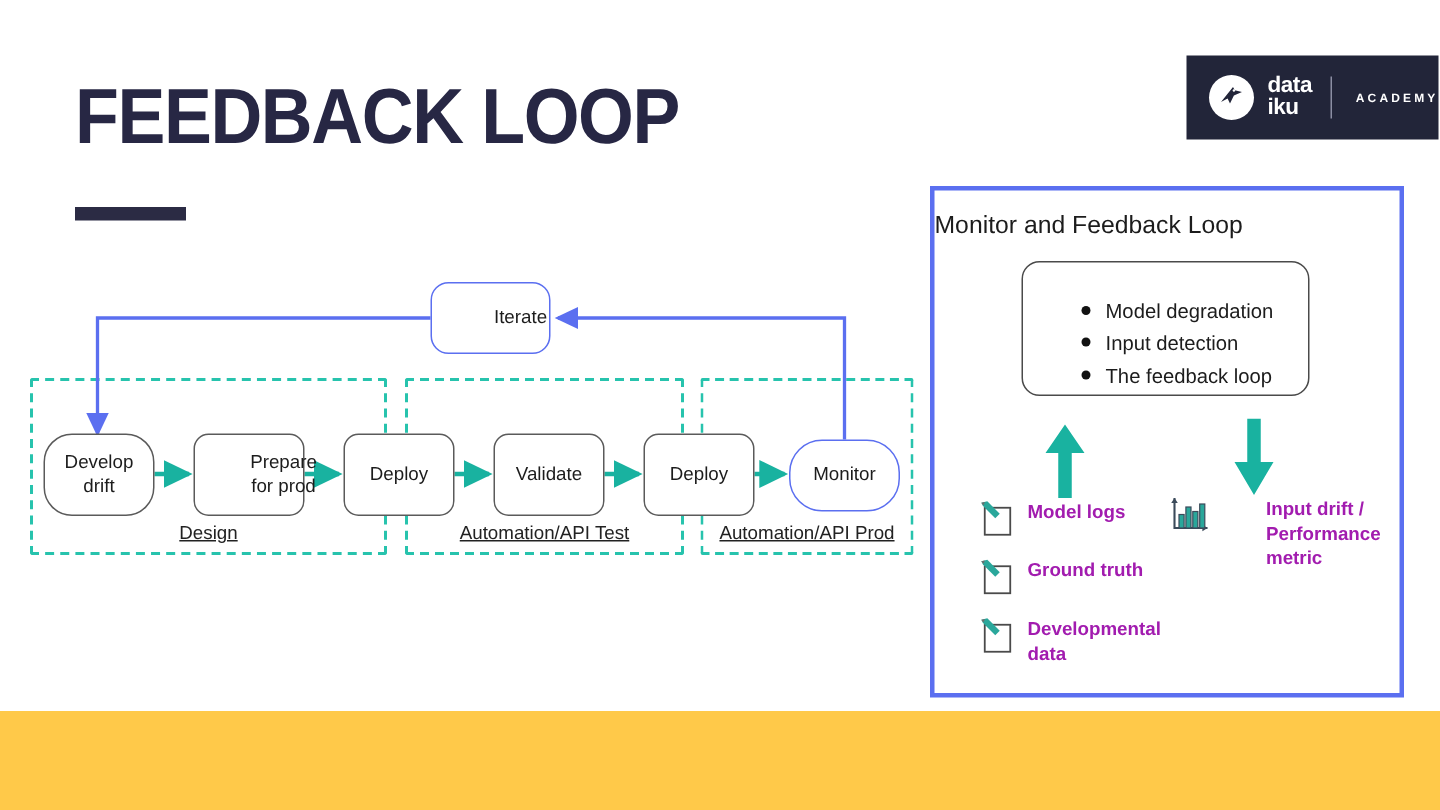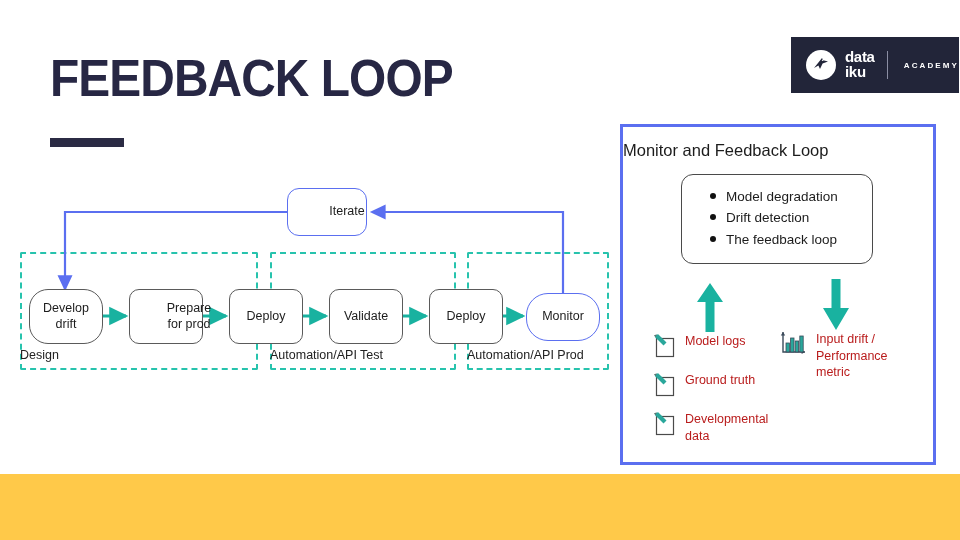--- a/index.html
+++ b/index.html
@@ -66,21 +66,21 @@
 
   .zone {
     position:absolute;
     border:2.5px dashed #27c3ad;
     box-sizing:border-box;
     border-radius:2px;
   }
   .zone-label {
     position:absolute;
     font-size:12.5px; color:#222;
-    text-align:left; white-space:nowrap;
+    text-align:center; white-space:nowrap;text-decoration:underline;
   }
 
   .node {
     position:absolute;
     box-sizing:border-box;
     border:1.6px solid #5a5a5a;
     border-radius:10px;
     background:#ffffff;
     display:flex; align-items:center; justify-content:center;
     text-align:center;
@@ -106,34 +106,34 @@
   }
   .card {
     position:absolute; left:58px; top:47px;
     width:192px; height:90px;
     border:1.4px solid #4a4a4a;
     border-radius:12px;
     background:#ffffff;
     padding:9px 0 0 0;
     box-sizing:border-box;
   }
-  .card ul { margin:2px; padding:0 0 0 26px; list-style:none; }
+  .card ul { margin:13px; padding:0 0 0 26px; list-style:none; }
   .card li {
     font-size:13.5px; color:#1c1c1c; line-height:1.58;
     position:relative; padding-left:16px;
   }
   .card li::before {
     content:""; position:absolute; left:0; top:7px;
     width:6px; height:6px; border-radius:50%; background:#111;
   }
 
   .arrow-up, .arrow-down { position:absolute; }
 
   .legend-item { position:absolute; display:flex; align-items:flex-start; }
-  .legend-text { font-size:12.5px; color:#b91c1c; line-height:1.33; margin-left:9px; }
+  .legend-text { font-size:12.5px; color:#a21caf; line-height:1.33; margin-left:9px;font-weight:bold; }
 
   .noteicon { width:24px; height:26px; flex:none; position:relative; }
   .chartglyph { width:28px; height:26px; flex:none; }
 </style>
 </head>
 <body>
 
 <div class="slide">
 
   <div class="title">FEEDBACK LOOP</div>
@@ -219,21 +219,21 @@
     </div>
   </div>
 
   <div class="panel">
 
     <div class="panel-title">Monitor and Feedback Loop</div>
 
     <div class="card">
       <ul>
         <li>Model degradation</li>
-        <li>Drift detection</li>
+        <li>Input detection</li>
         <li>The feedback loop</li>
       </ul>
     </div>
 
     <div class="arrow-up" style="left:72px; top:155px;">
       <svg width="30" height="50" viewBox="0 0 30 50">
         <path d="M15 1 L28 20 L19.5 20 L19.5 50 L10.5 50 L10.5 20 L2 20 Z" fill="#19b2a0"></path>
       </svg>
     </div>
 
@@ -271,21 +271,21 @@
           <rect x="4.5" y="5.5" width="17" height="18" fill="#ffffff" stroke="#4a4a4a" stroke-width="1.2"></rect>
           <path d="M2.2 2.2 L6.2 1.2 L14.5 9.5 L11.5 12.5 L3.2 4.2 Z" fill="#2aa79b"></path>
           <path d="M2.2 2.2 L4.6 1.6 L3.6 4 Z" fill="#6d6d6d"></path>
         </svg>
       </span>
       <span class="legend-text">
         <span>Developmental</span><br><span>data</span>
       </span>
     </div>
 
-    <div class="legend-item" style="left:156px; top:204px;">
+    <div class="legend-item" style="left:156px; top:204px;gap:28px;">
       <span class="chartglyph">
         <svg width="28" height="26" viewBox="0 0 28 26">
           <path d="M4 1 L4 21 L26 21" fill="none" stroke="#3b4a5a" stroke-width="1.4"></path>
           <path d="M4 1 L1.8 4.4 L6.2 4.4 Z" fill="#3b4a5a"></path>
           <path d="M26 21 L22.6 18.9 L22.6 23.1 Z" fill="#3b4a5a"></path>
           <rect x="7" y="12" width="3.4" height="9" fill="#2aa79b" stroke="#3b4a5a" stroke-width="0.8"></rect>
           <rect x="11.6" y="7" width="3.4" height="14" fill="#2aa79b" stroke="#3b4a5a" stroke-width="0.8"></rect>
           <rect x="16.2" y="10" width="3.4" height="11" fill="#2aa79b" stroke="#3b4a5a" stroke-width="0.8"></rect>
           <rect x="20.8" y="5" width="3.4" height="16" fill="#2aa79b" stroke="#3b4a5a" stroke-width="0.8"></rect>
         </svg>

